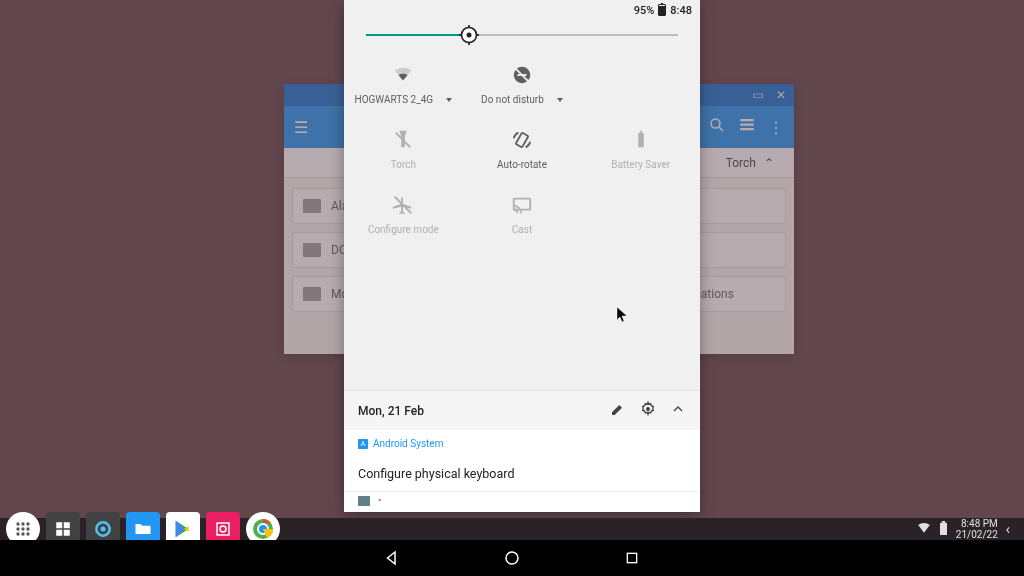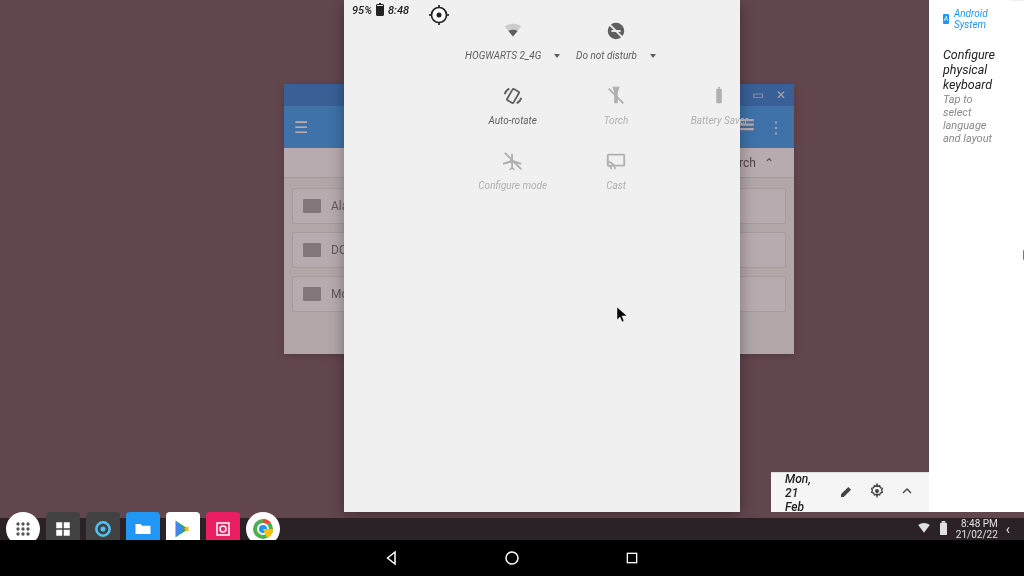--- a/index.html
+++ b/index.html
@@ -10,21 +10,21 @@
   .filewin-titlebar { height: 22px; background: #1976d2; display:flex; justify-content:flex-end; align-items:center; padding:0 8px; gap:12px; color:#fff; font-size:12px; }
   .filewin-titlebar span { opacity:.9; }
   .filewin-appbar { height: 42px; background: #2196f3; color: #fff; display: flex; align-items: center; padding: 0 10px; gap: 12px; }
   .filewin-appbar .sp { flex:1; }
   .filewin-header { height: 30px; display:flex; justify-content:flex-end; align-items:center; padding:0 20px; font-size:12px; color:#444; gap:8px; background:#fff; border-bottom:1px solid #ddd;}
   .filewin-grid { padding:10px 8px; display:grid; grid-template-columns:repeat(3,1fr); gap:8px; }
   .folder { background:#fff; border:1px solid #e0e0e0; border-radius:2px; height:36px; display:flex; align-items:center; padding:0 10px; gap:10px; color:#666; font-size:12px; }
   .folder .fi { width:18px; height:14px; background:#9e9e9e; border-radius:1px; }
 
   
-  .qs { position: absolute; left: 344px; top: 0; width: 396px; height: 512px; background: #f0f0f0; box-shadow: 0 3px 14px rgba(0,0,0,0.35); display:flex; flex-direction:row;font-style:italic; }
+  .qs { position: absolute; left: 344px; top: 0; width: 356px; height: 512px; background: #f0f0f0; box-shadow: 0 3px 14px rgba(0,0,0,0.35); display:flex; flex-direction:column; }
   .qs-status { height: 20px; display:flex; justify-content:flex-end; align-items:center; padding:0 8px; gap:4px; font-size:11px; font-weight:500; color:#222; }
   .bat-icon { width:8px; height:12px; border:1px solid #222; border-radius:1px; position:relative; }
   .bat-icon::before { content:""; position:absolute; top:-2px; left:2px; width:2px; height:1px; background:#222; }
   .bat-icon::after { content:""; position:absolute; bottom:0; left:0; right:0; height:95%; background:#222; }
 
   .bright { padding: 14px 22px 8px; }
   .bright-track { height:2px; background:#bdbdbd; position:relative; }
   .bright-fill { position:absolute; left:0; top:0; height:2px; width:33%; background:#009688; }
   .bright-thumb { position:absolute; left:33%; top:50%; transform:translate(-50%,-50%); width:20px; height:20px; }
   .bright-thumb svg { display:block; }
@@ -176,39 +176,39 @@
             </svg>
           </div>
         <div class="tile-label">
             <span>Do not disturb</span>
             <span class="tri-down"></span>
           </div>
       </div>
     </div>
     <div class="tile-row">
       <div class="tile">
+        <div class="tile-icon dim">
+            <svg viewBox="0 0 24 24" fill="currentColor">
+              <path d="M8 2h8l-2 6v12h-4V8z"></path>
+              <line x1="4" y1="4" x2="20" y2="20" stroke="currentColor" stroke-width="2"></line>
+            </svg>
+          </div>
+        <div class="tile-label dim">
+            <span>Torch</span>
+          </div>
+      </div>
+      <div class="tile">
         <div class="tile-icon">
             <svg viewBox="0 0 24 24" fill="none" stroke="currentColor" stroke-width="2">
               <rect x="8" y="5" width="8" height="14" rx="1" transform="rotate(30 12 12)"></rect>
               <path d="M3 10a9 9 0 0 1 5-6M21 14a9 9 0 0 1-5 6"></path>
             </svg>
           </div>
         <div class="tile-label">
             <span>Auto-rotate</span>
-          </div>
-      </div>
-      <div class="tile">
-        <div class="tile-icon dim">
-            <svg viewBox="0 0 24 24" fill="currentColor">
-              <path d="M8 2h8l-2 6v12h-4V8z"></path>
-              <line x1="4" y1="4" x2="20" y2="20" stroke="currentColor" stroke-width="2"></line>
-            </svg>
-          </div>
-        <div class="tile-label dim">
-            <span>Torch</span>
           </div>
       </div>
       <div class="tile">
         <div class="tile-icon dim">
             <svg viewBox="0 0 24 24" fill="currentColor">
               <rect x="9" y="4" width="6" height="16" rx="1"></rect>
               <rect x="11" y="2" width="2" height="2"></rect>
             </svg>
           </div>
         <div class="tile-label dim">
@@ -257,21 +257,20 @@
           <path d="M6 15l6-6 6 6"></path>
         </svg></span>
   </div>
 
   <div class="notif">
     <div class="notif-app">
       <span class="notif-app-icon">A</span>
       <span>Android System</span>
     </div>
     <div class="notif-title">Configure physical keyboard</div>
-    <div class="notif-sub">Tap to select language and layout</div>
   </div>
   <div class="notif-bot">
     <span class="pic"></span>
     <span>•</span>
   </div>
 </div>
 
 <div class="cursor">
   <svg viewBox="0 0 14 18">
       <path d="M1 1l0 13 3-3 2 5 2-1-2-5 5 0z" fill="#000" stroke="#fff" stroke-width="0.5"></path>

